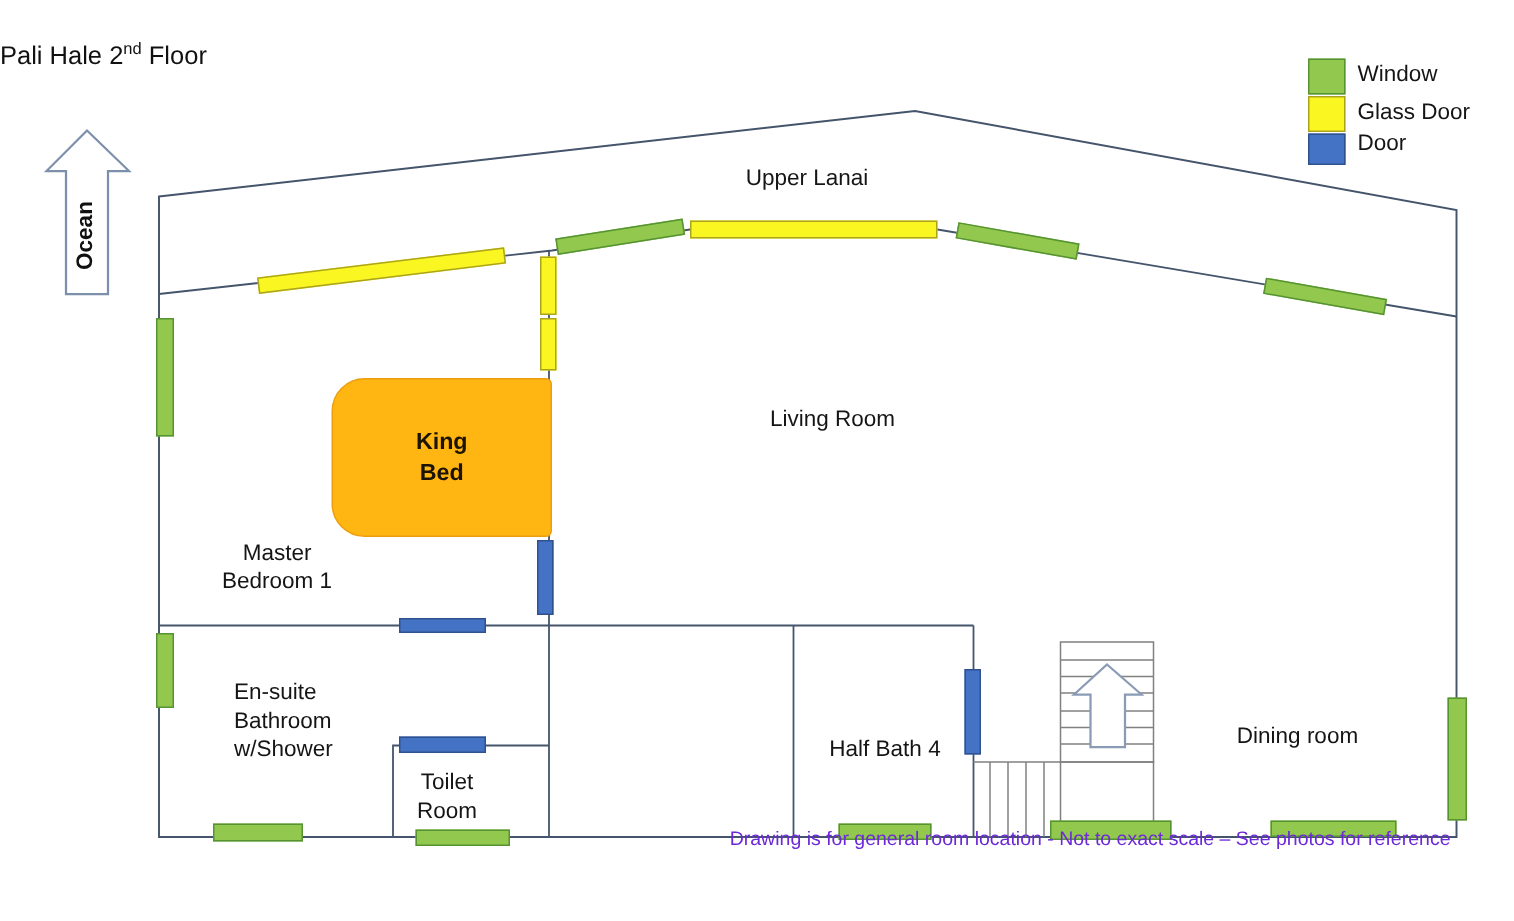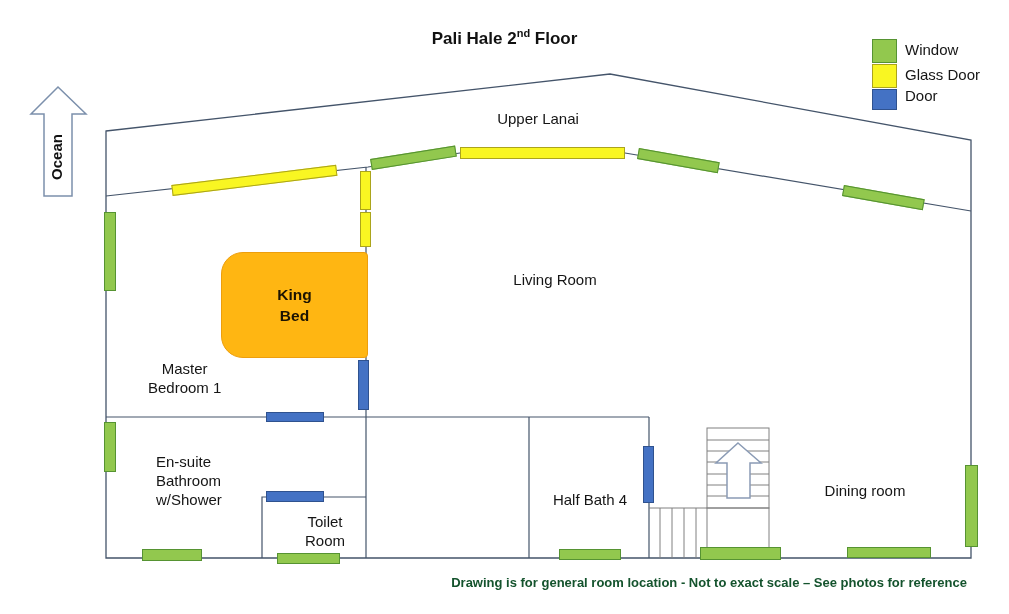--- a/index.html
+++ b/index.html
@@ -13,34 +13,34 @@
   .win{position:absolute;z-index:2;background:#92c84e;border:1.5px solid #569332;box-sizing:border-box;}
   .gdoor{position:absolute;z-index:2;background:#f9f622;border:1.5px solid #aba41c;box-sizing:border-box;}
   .door{position:absolute;z-index:2;background:#4472c4;border:1px solid #2f528f;box-sizing:border-box;}
   .rot{transform-origin:left center;}
   .bed{
     position:absolute;z-index:2;left:221px;top:252px;width:145px;height:104px;
     background:#ffb612;border:1px solid #ed9e0d;border-radius:22px 4px 4px 22px;
     display:flex;flex-direction:column;align-items:center;justify-content:center;
     font-weight:bold;font-size:15.5px;line-height:21px;color:#1c1302;
   }
-  .title{position:absolute;z-index:3;top:27px;left:0;width:100%;text-align:center;
-    font-weight:bold;font-size:17px;color:#111;}
+  .title{position:absolute;z-index:3;top:27px;left:0;width:100%;
+    font-weight:normal;font-size:17px;color:#111;}
   .title sup{font-size:11px;}
   .legend-swatch{position:absolute;z-index:3;left:872px;width:25px;box-sizing:border-box;}
   .sw-green{top:39px;height:24px;background:#92c84e;border:1.5px solid #569332;}
   .sw-yellow{top:64px;height:24px;background:#f9f622;border:1.5px solid #aba41c;}
   .sw-blue{top:89px;height:21px;background:#4472c4;border:1.5px solid #2f528f;}
   .legend-label{position:absolute;z-index:3;left:905px;font-size:15px;color:#151515;}
   .ocean{
     position:absolute;z-index:3;left:18px;top:147px;width:80px;height:20px;
     transform:rotate(-90deg);transform-origin:center;text-align:center;
     font-size:15px;font-weight:600;color:#111;
   }
-  .footer{position:absolute;z-index:3;right:42px;top:575px;font-size:13px;color:#14532d;font-weight:bold;}
+  .footer{position:absolute;z-index:3;right:42px;top:551px;font-size:13px;color:#6d28d9;}
 </style>
 </head>
 <body>
 
 <div class="canvas">
 
   <svg class="plan" width="1009" height="614" viewBox="0 0 1009 614">
 
     <polygon points="106,131 610,74 971,140 971,558 106,558" fill="none" stroke="#44546a" stroke-width="1.3"></polygon>
 
@@ -119,20 +119,20 @@
   <div class="lbl center" style="left:458px;top:109px;width:160px;">Upper Lanai</div>
   <div class="lbl" style="left:148px;top:359px;text-align:center;">
     <div>Master</div>
     <div>Bedroom 1</div>
   </div>
   <div class="lbl" style="left:156px;top:452px;">
     <div>En-suite</div>
     <div>Bathroom</div>
     <div>w/Shower</div>
   </div>
-  <div class="lbl center" style="left:275px;top:512px;width:100px;">
+  <div class="lbl center" style="left:248px;top:512px;width:100px;">
     <div>Toilet</div>
     <div>Room</div>
   </div>
   <div class="lbl center" style="left:520px;top:490px;width:140px;">Half Bath 4</div>
   <div class="lbl center" style="left:795px;top:481px;width:140px;">Dining room</div>
 
 </div>
 
 </body></html>

